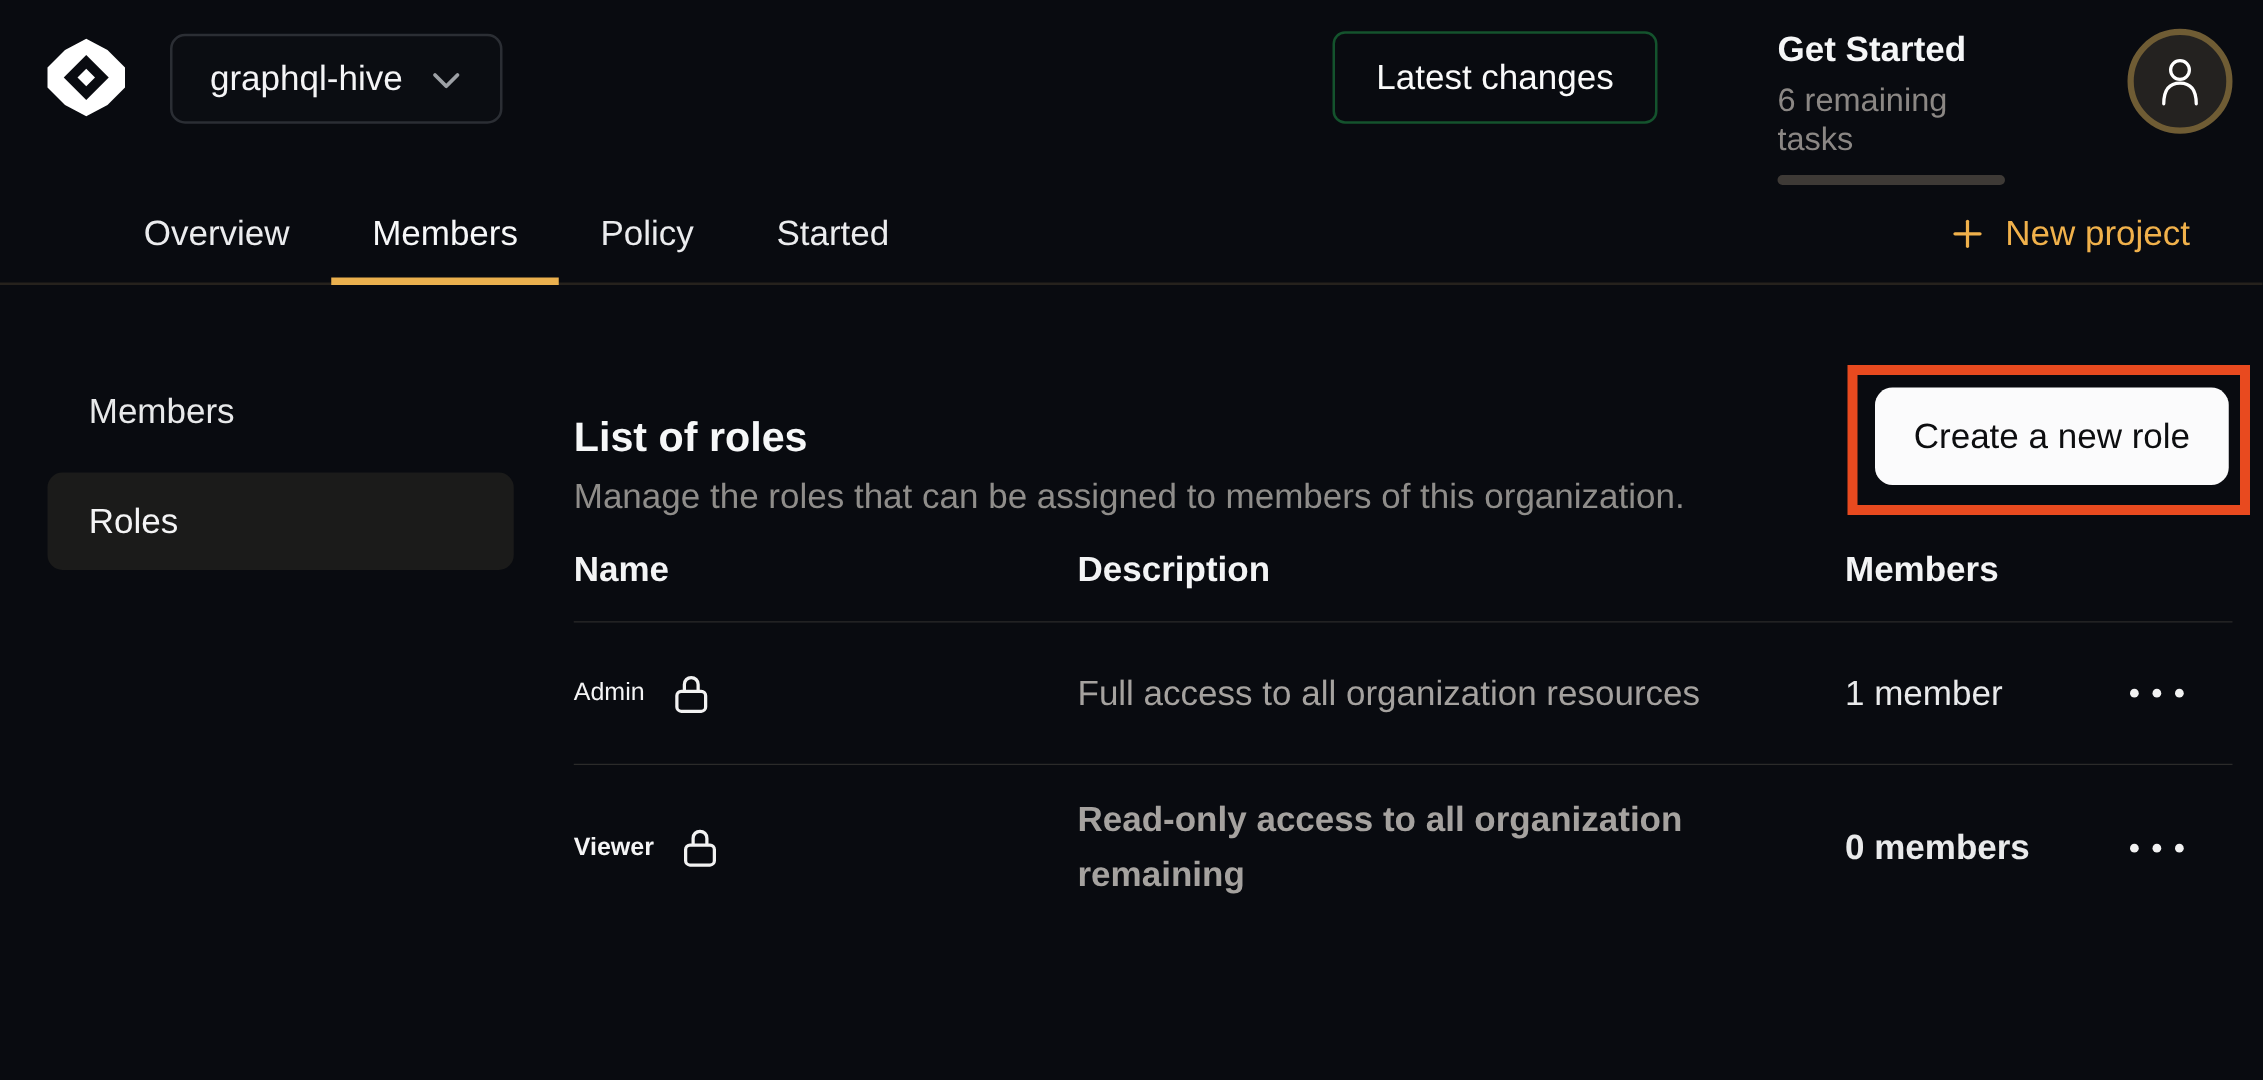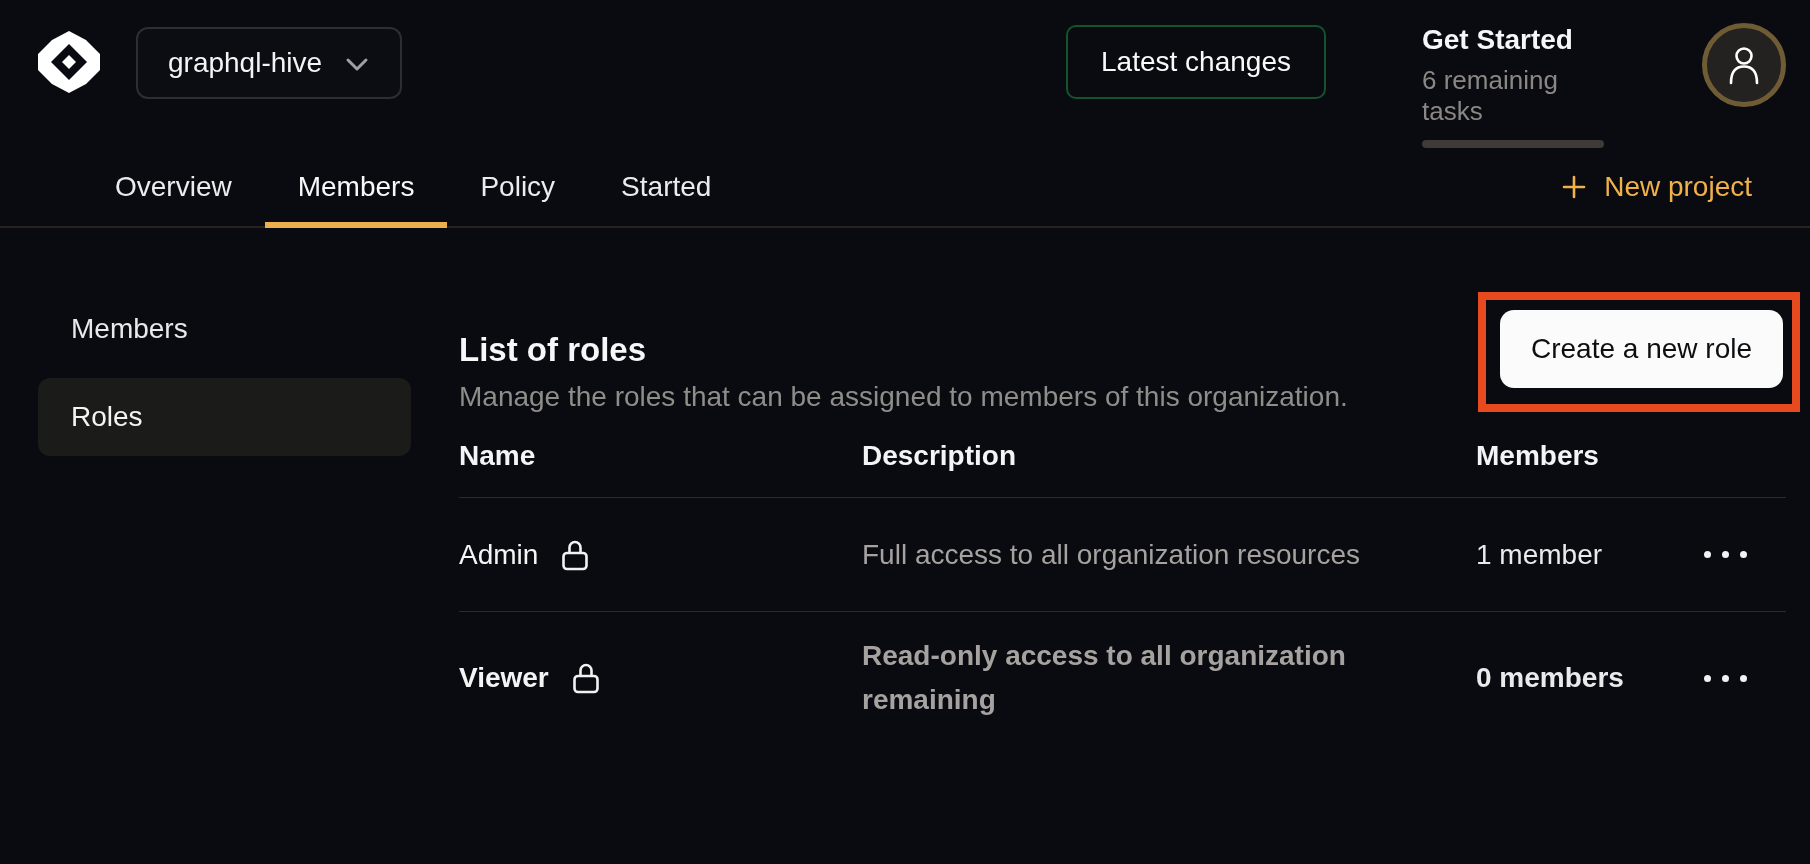--- a/index.html
+++ b/index.html
@@ -76,21 +76,21 @@
   .main-title { margin-top: 84px; font-size: 33px; font-weight: 700; line-height: 44px; color: #f6f7f8; }
   .main-sub { margin-top: 6px; font-size: 28px; line-height: 38px; color: #8f8d8a; }
 
   .roles-table { margin-top: 24px; }
   .t-row { display: grid; grid-template-columns: 403px 614px 228px 1fr; align-items: center; }
   .t-head { height: 58px; align-items: start; border-bottom: 1px solid #2b2b2a; }
   .t-head .t-cell { font-size: 28px; font-weight: 700; color: #f3f4f5; }
   .t-body { border-bottom: 1px solid #2b2b2a; }
   .t-body.row-0 { height: 114px; }
   .t-body.row-1 { height: 132px; border-bottom: none; font-weight: bold; }
-  .role-name { display: flex; align-items: center; gap: 22px; font-size: 28px; color: #f4f4f5; }
+  .role-name { display: flex; align-items: center; gap: 22px; font-size: 20px; color: #f4f4f5; }
   .role-desc { font-size: 28px; line-height: 44px; color: #a5a29f; padding-right: 80px; }
   .role-members { font-size: 28px; color: #e9eaeb; }
   .row-menu { display: flex; align-items: center; gap: 11px; width: 64px; cursor: pointer; padding: 10px 0; }
   .dot { width: 7px; height: 7px; border-radius: 50%; background: #f2f2f2; }
 
   
   .create-btn {
     position: absolute; left: 1500px; top: 310px; width: 283px; height: 78px;
     background: #fbfbfc; color: #0d0e10; border: none; border-radius: 14px;
     font-family: "Liberation Sans", sans-serif;

